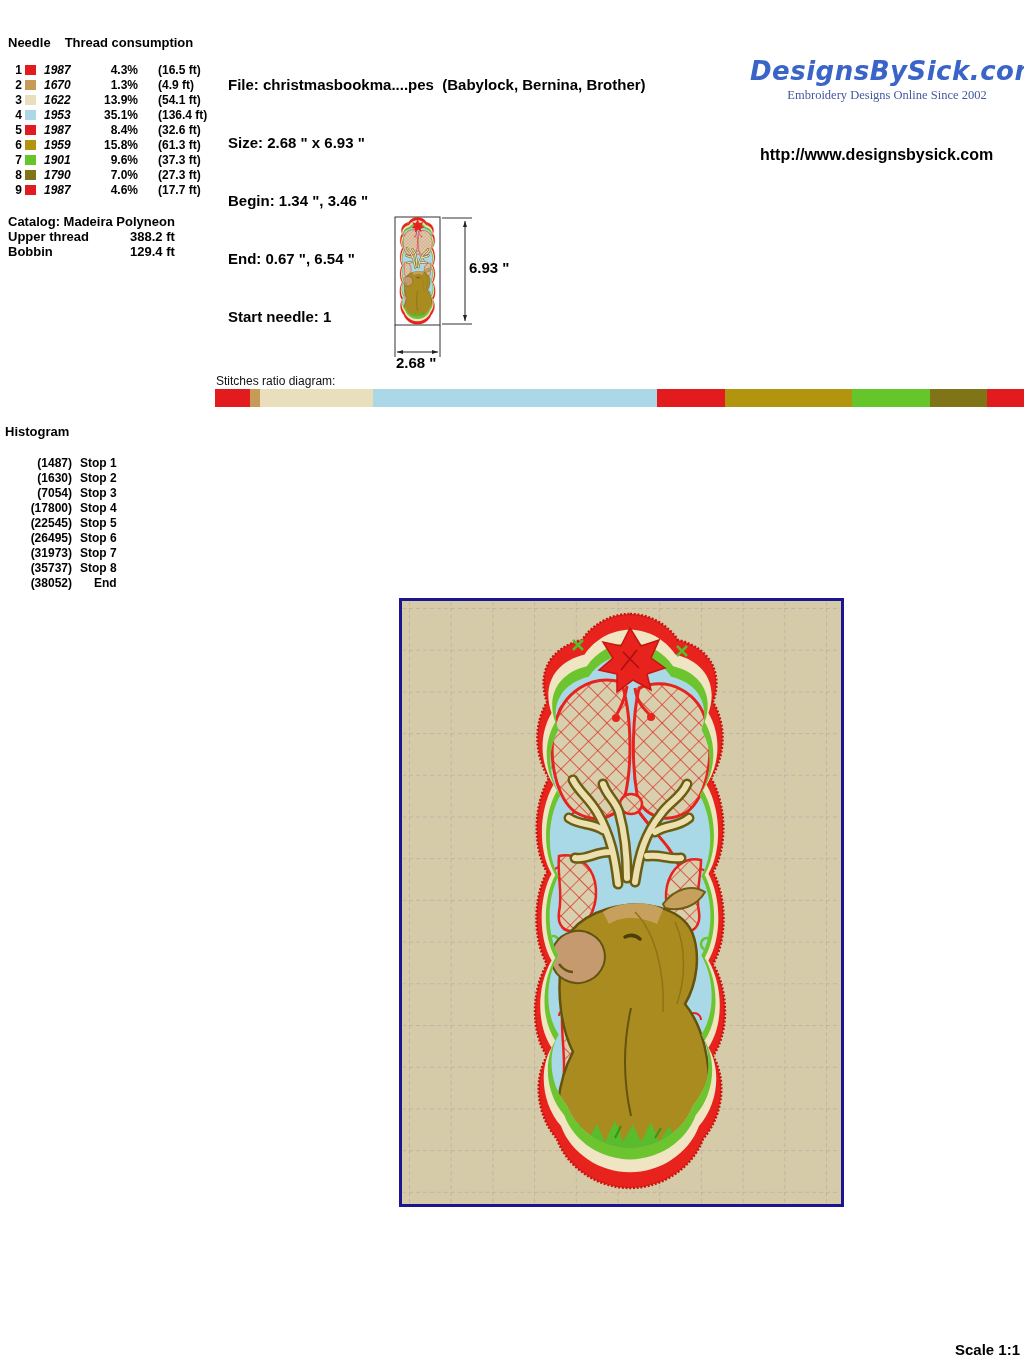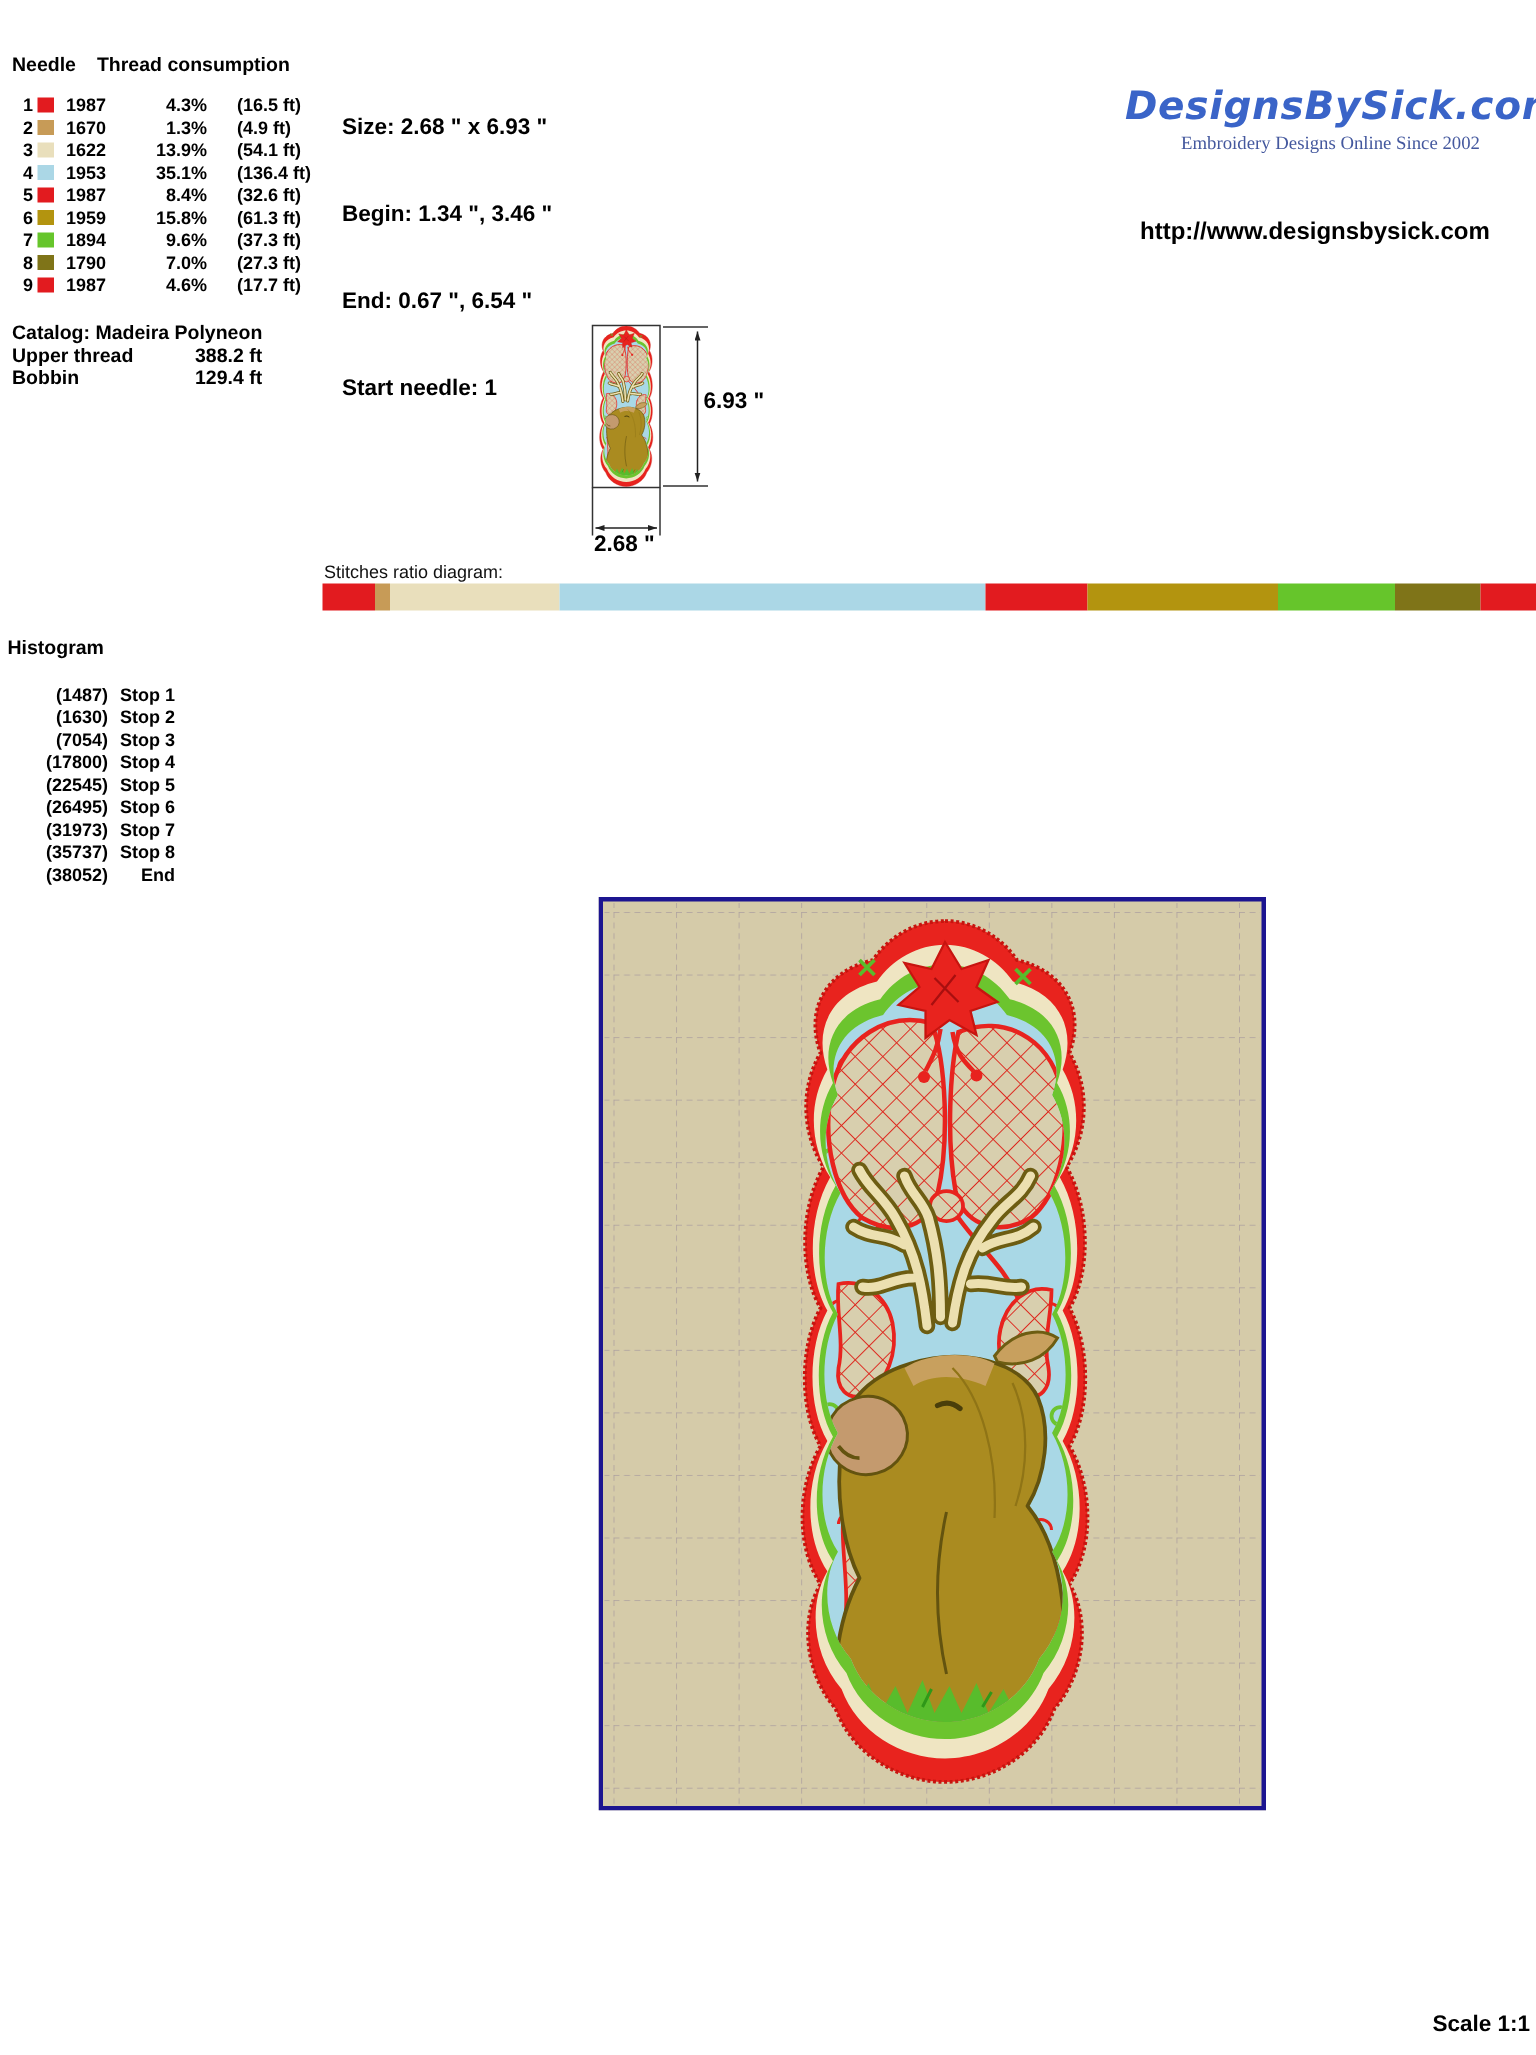--- a/index.html
+++ b/index.html
@@ -5,21 +5,21 @@
   html,body{margin:0;padding:0;background:#fff;}
   body{position:relative;width:1024px;height:1370px;font-family:"Liberation Sans",sans-serif;color:#000;overflow:hidden;}
   .abs{position:absolute;}
   
   .ndl-head{top:35px;left:8px;font:bold 13px "Liberation Sans",sans-serif;}
   .ndl-head .c2{margin-left:14px;}
   .ndl-rows{top:62px;left:8px;}
   .ndl-row{display:flex;height:15px;align-items:center;font:bold 12px "Liberation Sans",sans-serif;}
   .n-num{width:14px;text-align:right;}
   .n-sw{width:11px;height:10px;margin-left:3px;}
-  .n-th{margin-left:8px;width:34px;}
+  .n-th{margin-left:8px;width:34px;font-style:italic;}
   .n-pct{width:60px;text-align:right;}
   .n-ft{margin-left:20px;}
   
   .cat{top:214px;left:8px;font:bold 13px "Liberation Sans",sans-serif;}
   .cat div{height:15px;}
   .cat .lbl{display:inline-block;width:122px;}
   
   .finfo{top:36px;left:228px;font:bold 15px "Liberation Sans",sans-serif;line-height:19.35px;white-space:pre;}
   
   .logo{top:56px;left:750px;width:274px;text-align:center;font:bold italic 26px "DejaVu Sans",sans-serif;font-style:italic;letter-spacing:0.5px;}
@@ -151,41 +151,42 @@
   <div class="ndl-row">
       <span class="n-num">6</span>
       <span class="n-sw" style="background-color: rgb(179, 148, 15);"></span>
       <span class="n-th">1959</span>
       <span class="n-pct">15.8%</span>
       <span class="n-ft">(61.3 ft)</span>
     </div>
   <div class="ndl-row">
       <span class="n-num">7</span>
       <span class="n-sw" style="background-color: rgb(102, 197, 43);"></span>
-      <span class="n-th">1894</span>
+      <span class="n-th">1901</span>
       <span class="n-pct">9.6%</span>
       <span class="n-ft">(37.3 ft)</span>
     </div>
   <div class="ndl-row">
       <span class="n-num">8</span>
       <span class="n-sw" style="background-color: rgb(127, 116, 24);"></span>
       <span class="n-th">1790</span>
       <span class="n-pct">7.0%</span>
       <span class="n-ft">(27.3 ft)</span>
     </div>
   <div class="ndl-row">
       <span class="n-num">9</span>
       <span class="n-sw" style="background-color: rgb(226, 27, 31);"></span>
       <span class="n-th">1987</span>
       <span class="n-pct">4.6%</span>
       <span class="n-ft">(17.7 ft)</span>
     </div>
 </div>
 
 <div class="abs finfo">
+  <div>File: christmasbookma....pes  (Babylock, Bernina, Brother)</div>
   <div>Size: 2.68 " x 6.93 "</div>
   <div>Begin: 1.34 ", 3.46 "</div>
   <div>End: 0.67 ", 6.54 "</div>
   <div>Start needle: 1</div>
 </div>
 
 <div class="abs logo" style="color:#3a64c8;">DesignsBySick.com</div>
 <div class="abs tagline" style="color:#44589e;">Embroidery Designs Online Since 2002</div>
 <div class="abs url">http://www.designsbysick.com</div>
 

